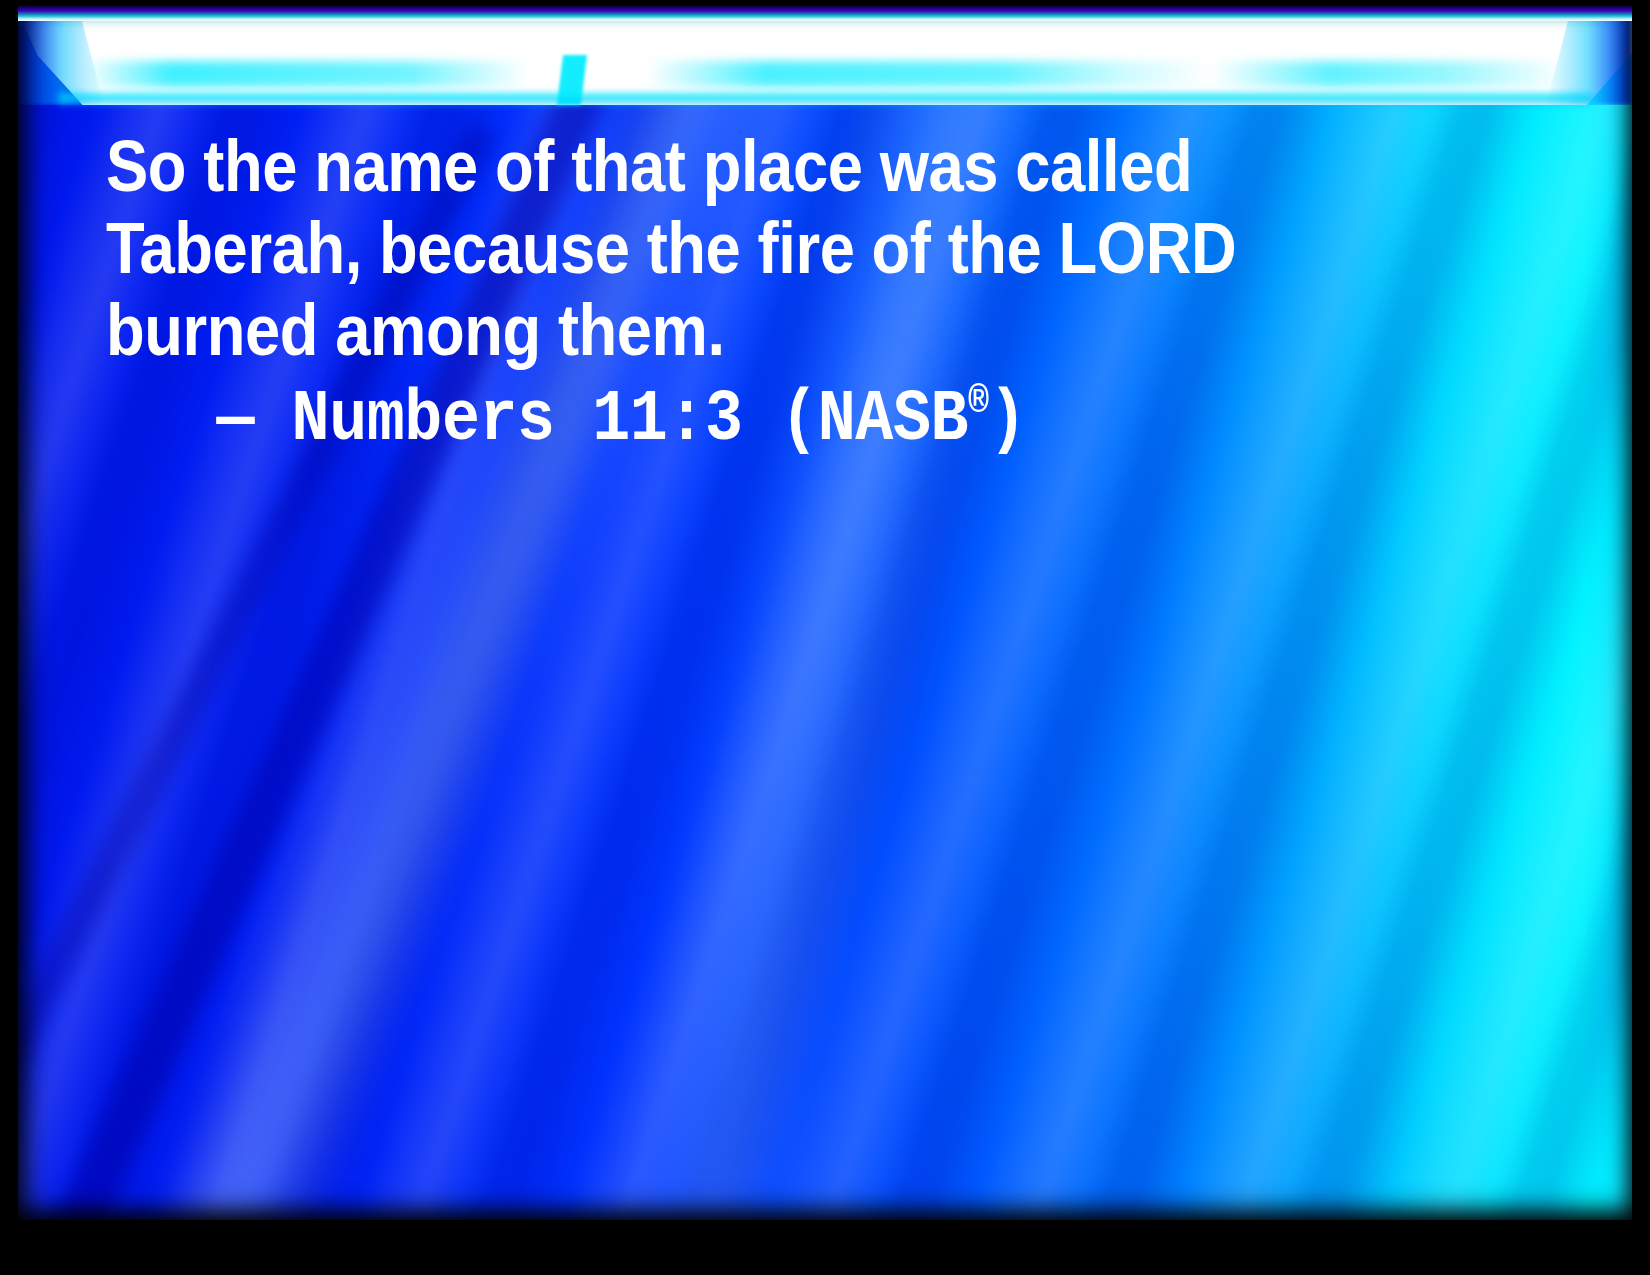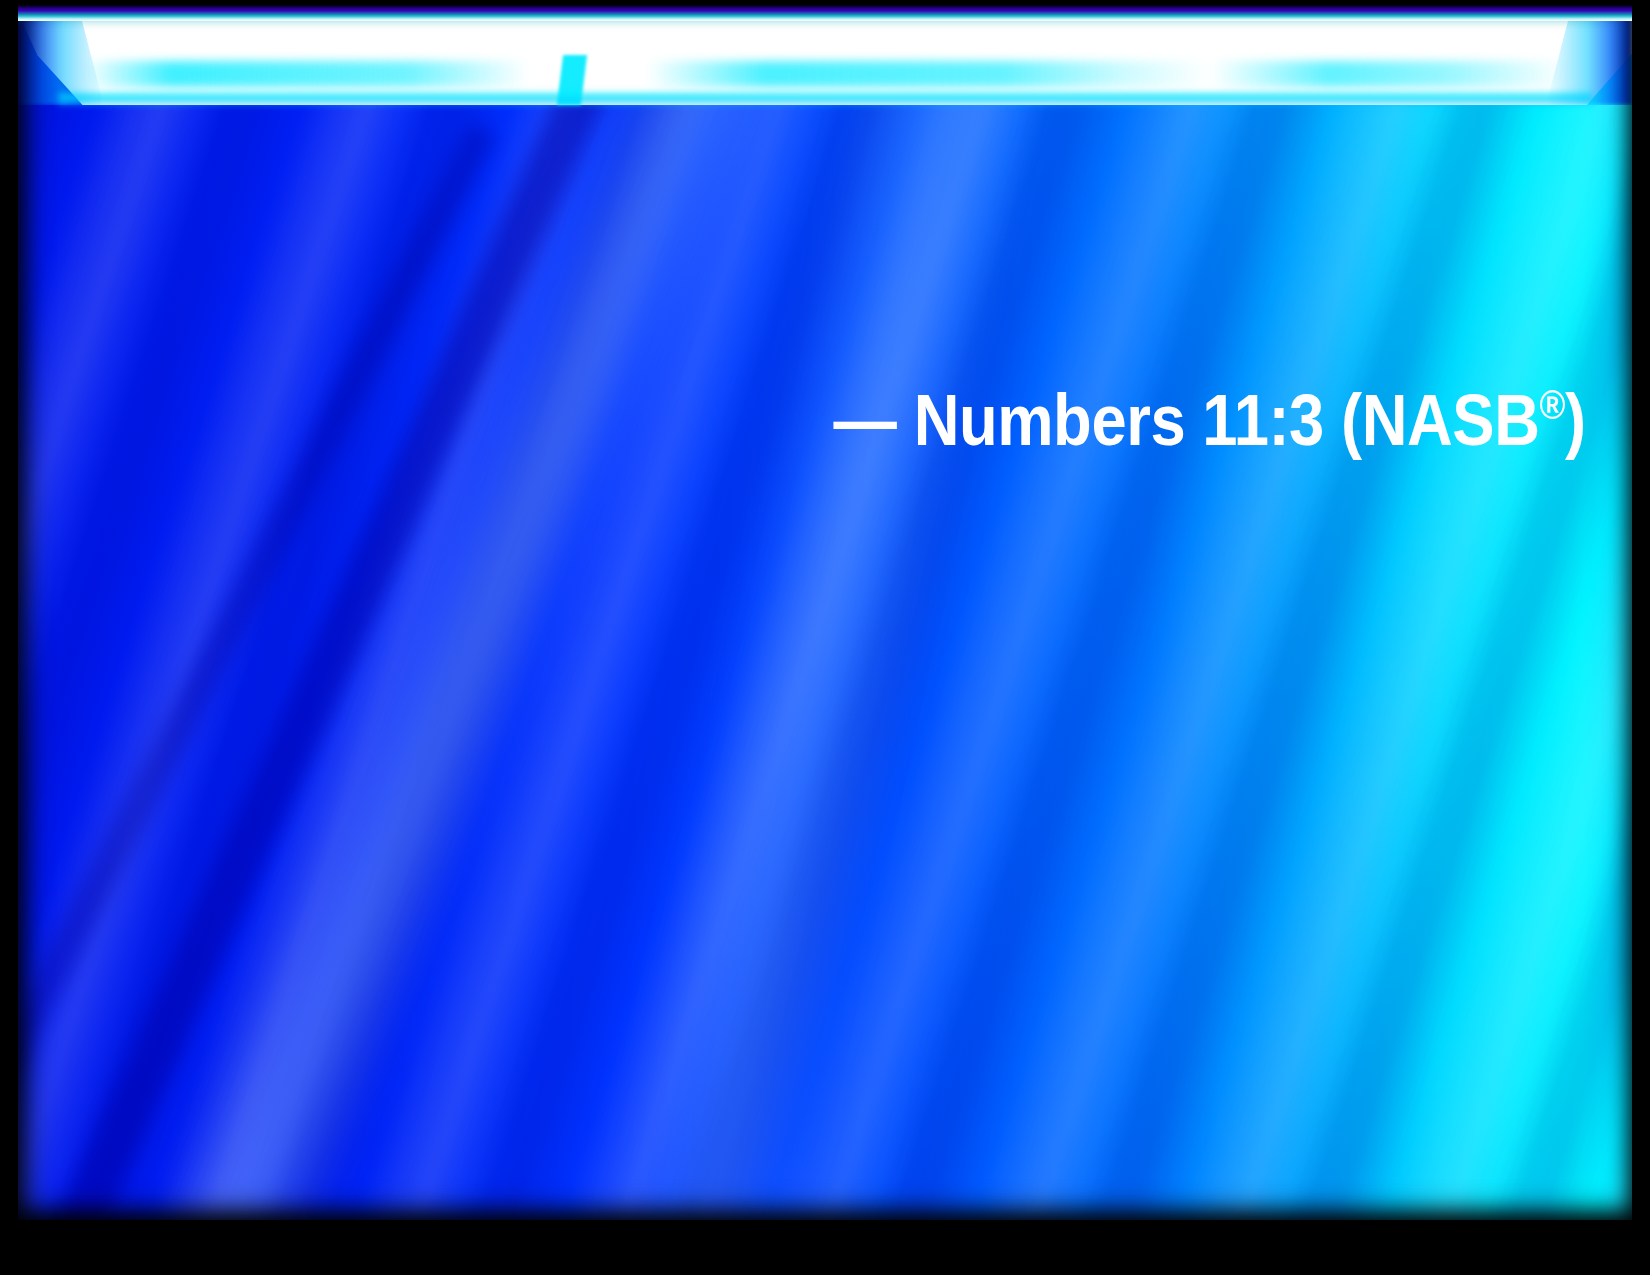--- a/index.html
+++ b/index.html
@@ -257,21 +257,22 @@
     font-stretch: condensed;
     white-space: nowrap;
     transform: scaleX(0.88);
     transform-origin: left center;
   }
   #attribution {
     position: absolute;
     left: 88px;
     top: 372px;
     width: 1480px;
-    text-align: right;
+    text-align: left;
+    font-family: Liberation Mono, monospace;
   }
   .attr-line {
     color: #ffffff;
     font-weight: bold;
     font-size: 72px;
     line-height: 82px;
     letter-spacing: -0.5px;
     white-space: nowrap;
     display: inline-block;
     transform: scaleX(0.88);
@@ -300,20 +301,25 @@
     <div id="header-band">
       <div class="band-main"></div>
       <div class="band-cyanwash"></div>
       <div class="band-notch"></div>
       <div class="band-underglow"></div>
       <div class="band-glow"></div>
       <div class="band-left-taper"></div>
       <div class="band-right-taper"></div>
     </div>
 
+    <div id="verse">
+      <div class="verse-line">So the name of that place was called</div>
+      <div class="verse-line">Taberah, because the fire of the LORD</div>
+      <div class="verse-line">burned among them.</div>
+    </div>
 
     <div id="attribution">
       <div class="attr-line"><span>— Numbers 11:3 (NASB</span><span class="reg-mark">®</span><span>)</span></div>
     </div>
 
     <div class="bg-vignette"></div>
   </div>
 
   <div id="top-rule"></div>
 

